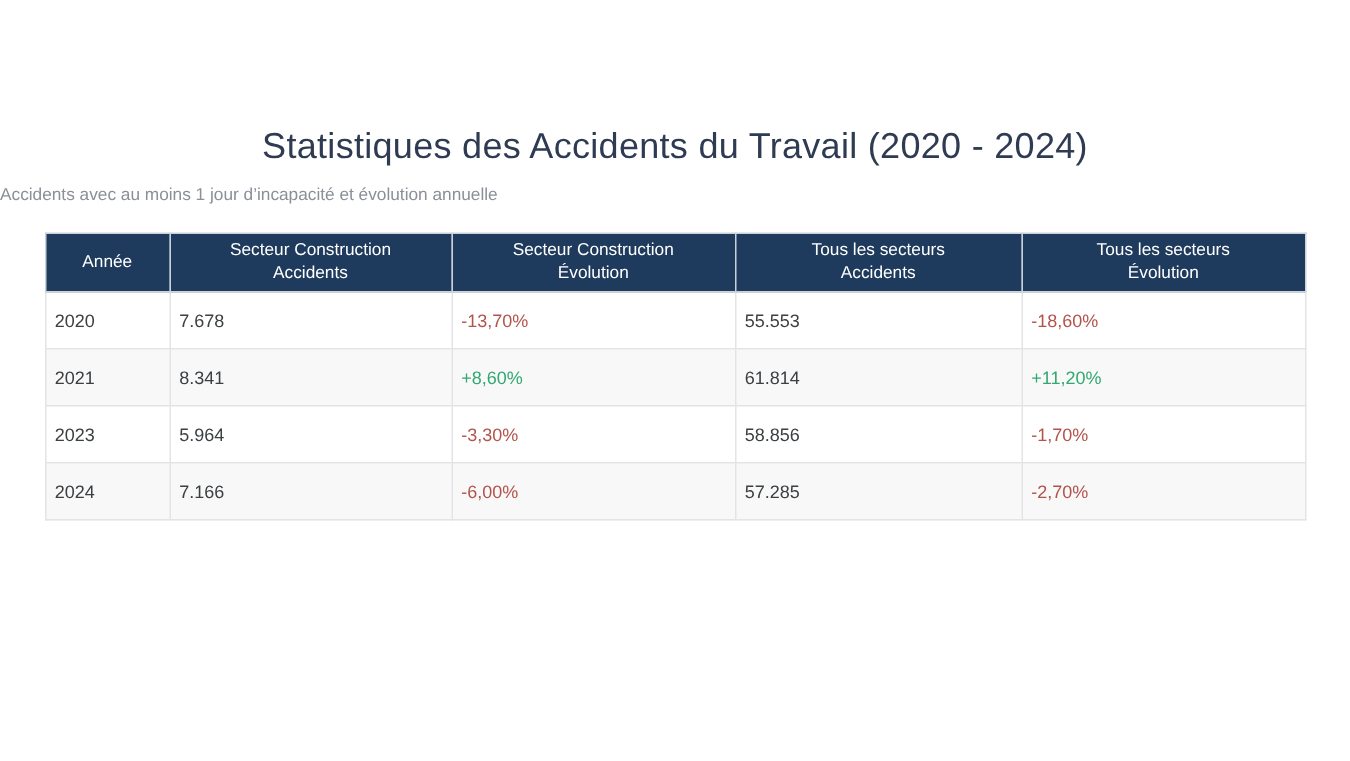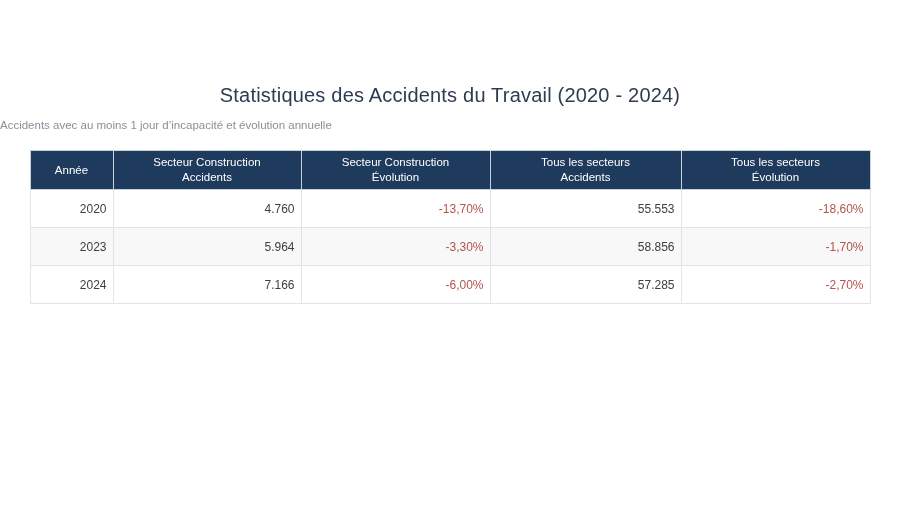--- a/index.html
+++ b/index.html
@@ -7,21 +7,21 @@
   body {
     width: 900px; height: 507px;
     background: #ffffff;
     font-family: "Liberation Sans", sans-serif;
     overflow: hidden;
   }
   .page { width: 900px; height: 507px; padding-top: 84px; }
   .title {
     margin: 0;
     text-align: center;
-    font-size: 20px;
+    font-size: 24px;
     font-weight: 400;
     letter-spacing: 0.2px;
     color: var(--title, #2e3b52);
   }
   .subtitle {
     margin: 12px 0 0 0;
     font-size: 11.5px;
     color: var(--subtitle, #8a8f98);
   }
   table.accidents {
@@ -43,21 +43,21 @@
     text-align: center;
     border: 1px solid #c9d2da;
   }
   .accidents th:nth-child(1) { width: 83px; }
   .accidents th:nth-child(2) { width: 188px; }
   .accidents th:nth-child(3) { width: 189px; }
   .accidents th:nth-child(4) { width: 191px; }
   .accidents th:nth-child(5) { width: 189px; }
   .accidents tbody td {
     height: 38px;
-    text-align: right;
+    text-align: left;
     vertical-align: middle;
     font-size: 12px;
     color: var(--cell-text, #3c4043);
     background: #ffffff;
     border: 1px solid var(--border, #e4e4e7);
     padding: 2px 6px;
   }
   .accidents tbody tr:nth-child(even) td { background: var(--row-alt-bg, #f8f8f9); }
   .accidents tbody td.positive { color: var(--positive, #33a871); }
   .accidents tbody td.negative { color: var(--negative, #b2544c); margin-left: 16px; }
@@ -91,24 +91,31 @@
   </th>
           <th>
     <span class="h-label">Tous les secteurs</span>
     <span class="h-sublabel">Évolution</span>
   </th>
         </tr>
     </thead>
     <tbody>
         <tr>
           <td>2020</td>
-          <td>4.760</td>
+          <td>7.678</td>
           <td class="negative">-13,70%</td>
           <td>55.553</td>
           <td class="negative">-18,60%</td>
+        </tr>
+        <tr>
+          <td>2021</td>
+          <td>8.341</td>
+          <td class="positive">+8,60%</td>
+          <td>61.814</td>
+          <td class="positive">+11,20%</td>
         </tr>
         <tr>
           <td>2023</td>
           <td>5.964</td>
           <td class="negative">-3,30%</td>
           <td>58.856</td>
           <td class="negative">-1,70%</td>
         </tr>
         <tr>
           <td>2024</td>

